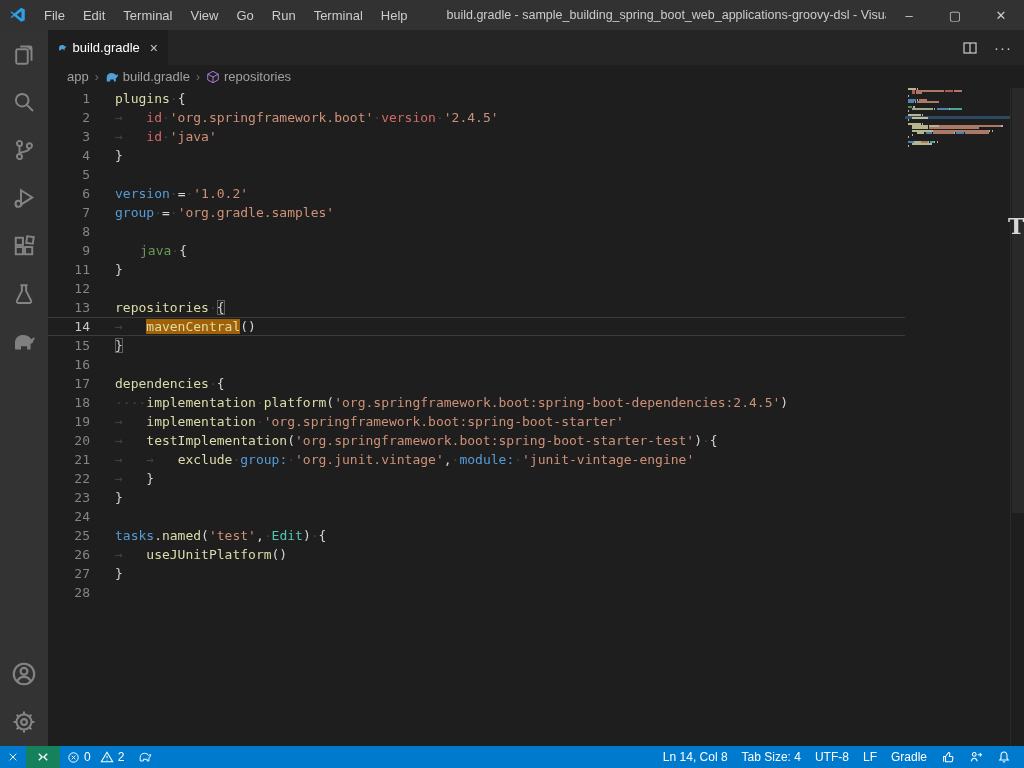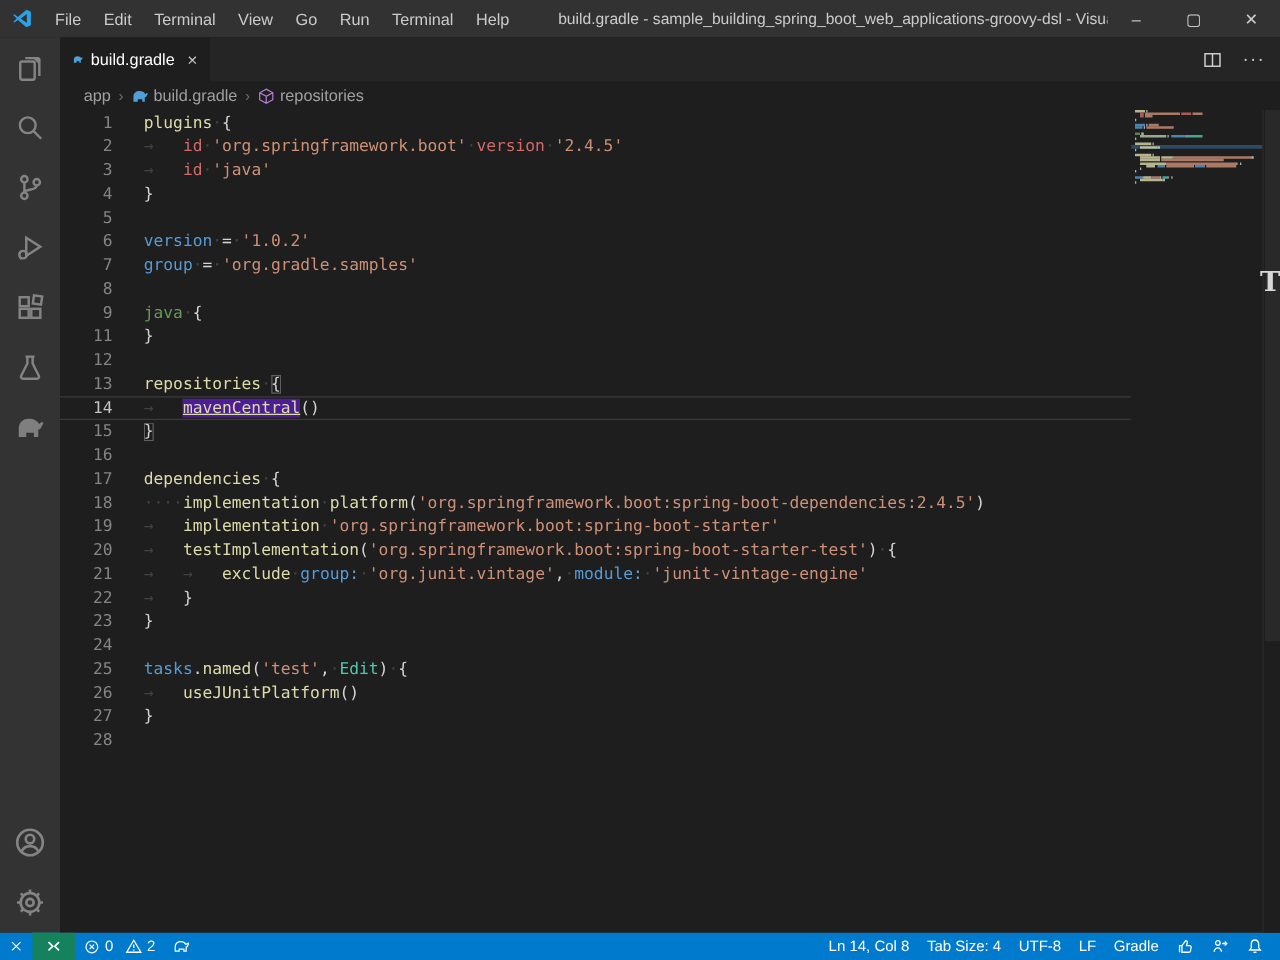--- a/index.html
+++ b/index.html
@@ -49,22 +49,22 @@
     font-size:13px; line-height:19px; }
   .lines { position:absolute; top:1px; left:0; right:119px; }
   .line { display:flex; height:19px; }
   .line.current { box-shadow: inset 0 1px 0 #3b3b3b, inset 0 -1px 0 #3b3b3b; }
   .ln { width:42px; text-align:right; color:#858585; flex:none; }
   .line.current .ln { color:#c6c6c6; }
   .code { margin-left:25px; white-space:pre; color:#d4d4d4; }
   .ws { color:#424242; }
   .tk-fg{color:var(--c-fg);} .tk-fn{color:var(--c-fn);} .tk-kw{color:var(--c-kw);}
   .tk-prop{color:var(--c-prop);} .tk-str{color:var(--c-str);} .tk-num{color:var(--c-num);}
-  .tk-type{color:var(--c-type);} .tk-green{color:var(--c-green);}
-  .hl { background:#4c1d95;text-decoration:underline; }
+  .tk-type{color:var(--c-type);} .tk-green{color:var(--c-green);margin-left:25px;}
+  .hl { background:#a16207; }
   .bracket { box-shadow: inset 0 0 0 1px #5f5f5f; }
 
   
   .minimap { position:absolute; top:0; right:14px; width:105px; bottom:0; }
   .mm-row { height:2.2px; display:flex; align-items:center; padding-left:3px; }
   .mm-row.mm-hl { background:#2d4a63; }
   .mm-seg { height:2px; flex:none; opacity:.8; }
   .mm-gap { height:2px; flex:none; }
   .scrollbar { position:absolute; top:0; right:0; width:14px; bottom:0;
     background:#1e1e1e; border-left:1px solid #2a2a2a; }

